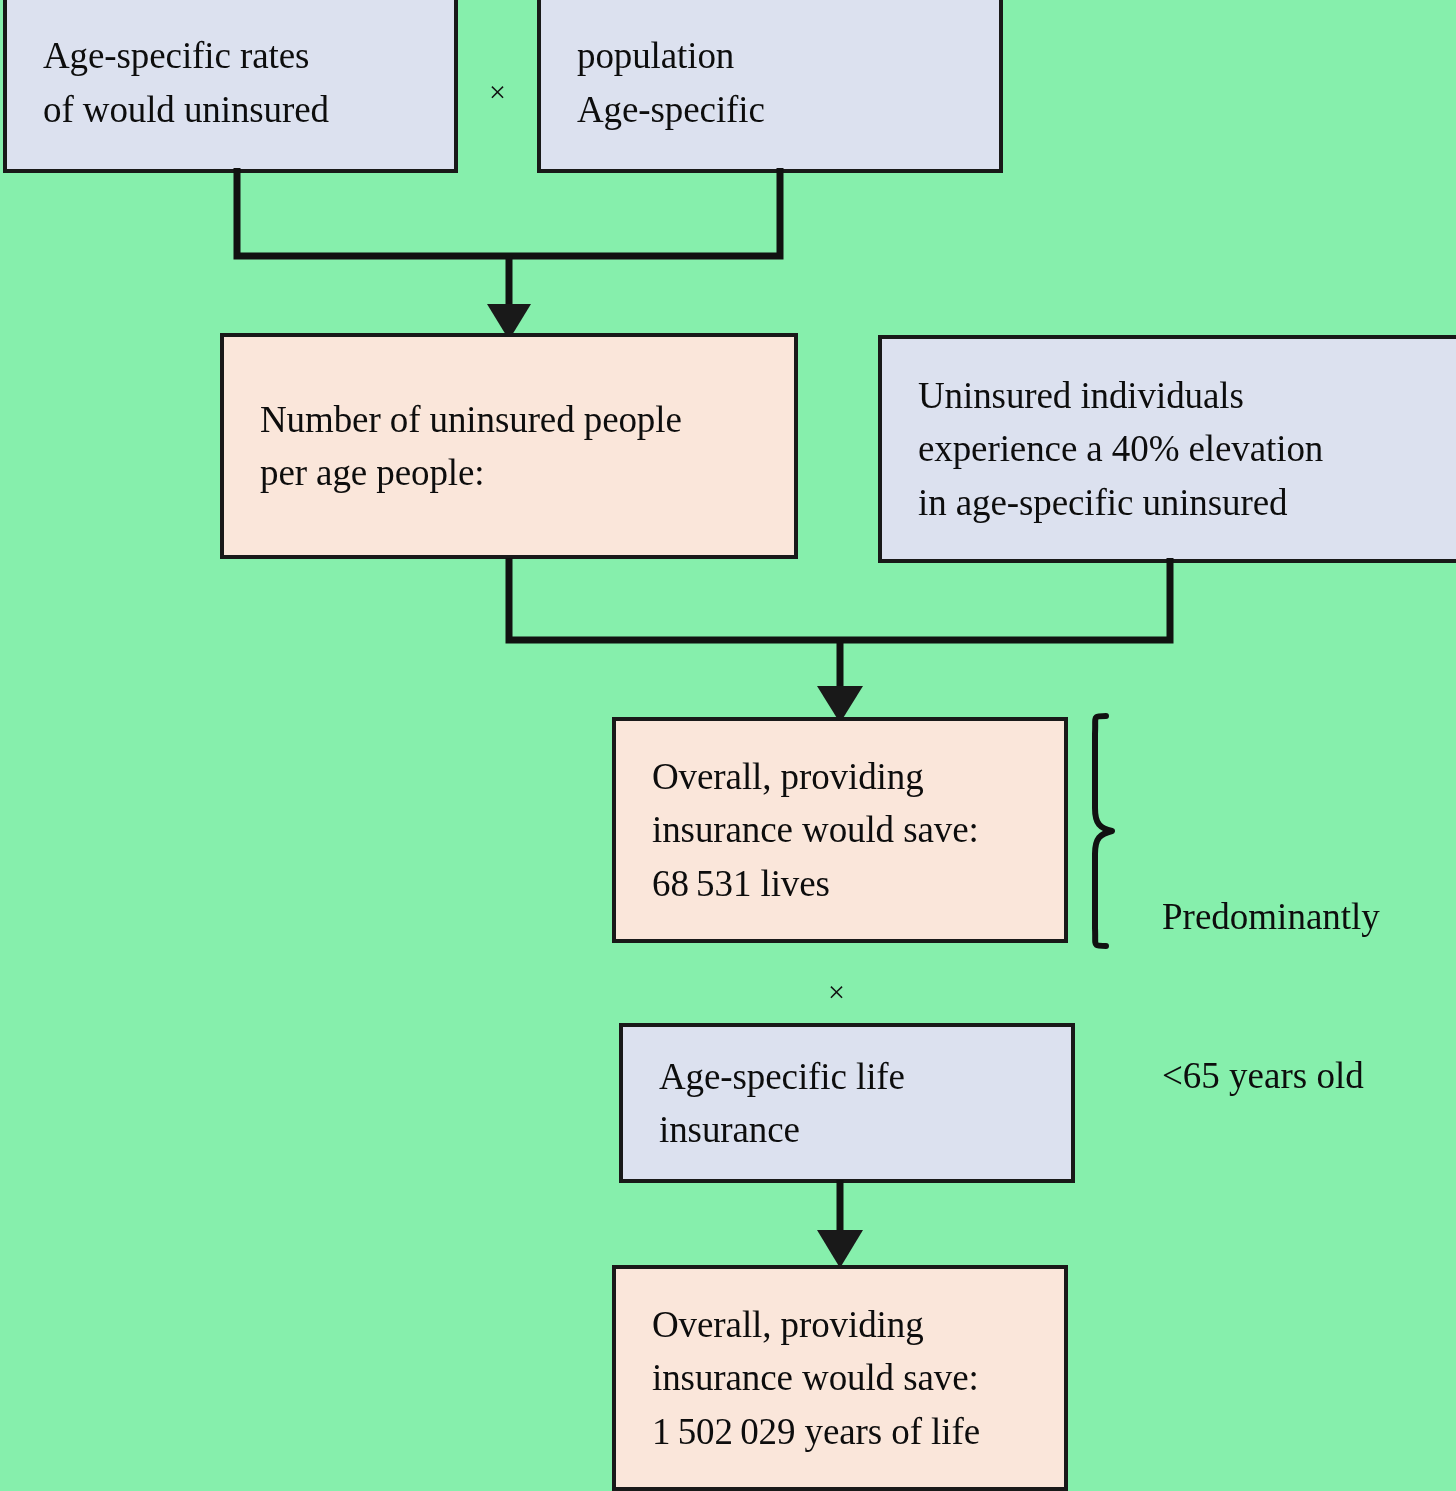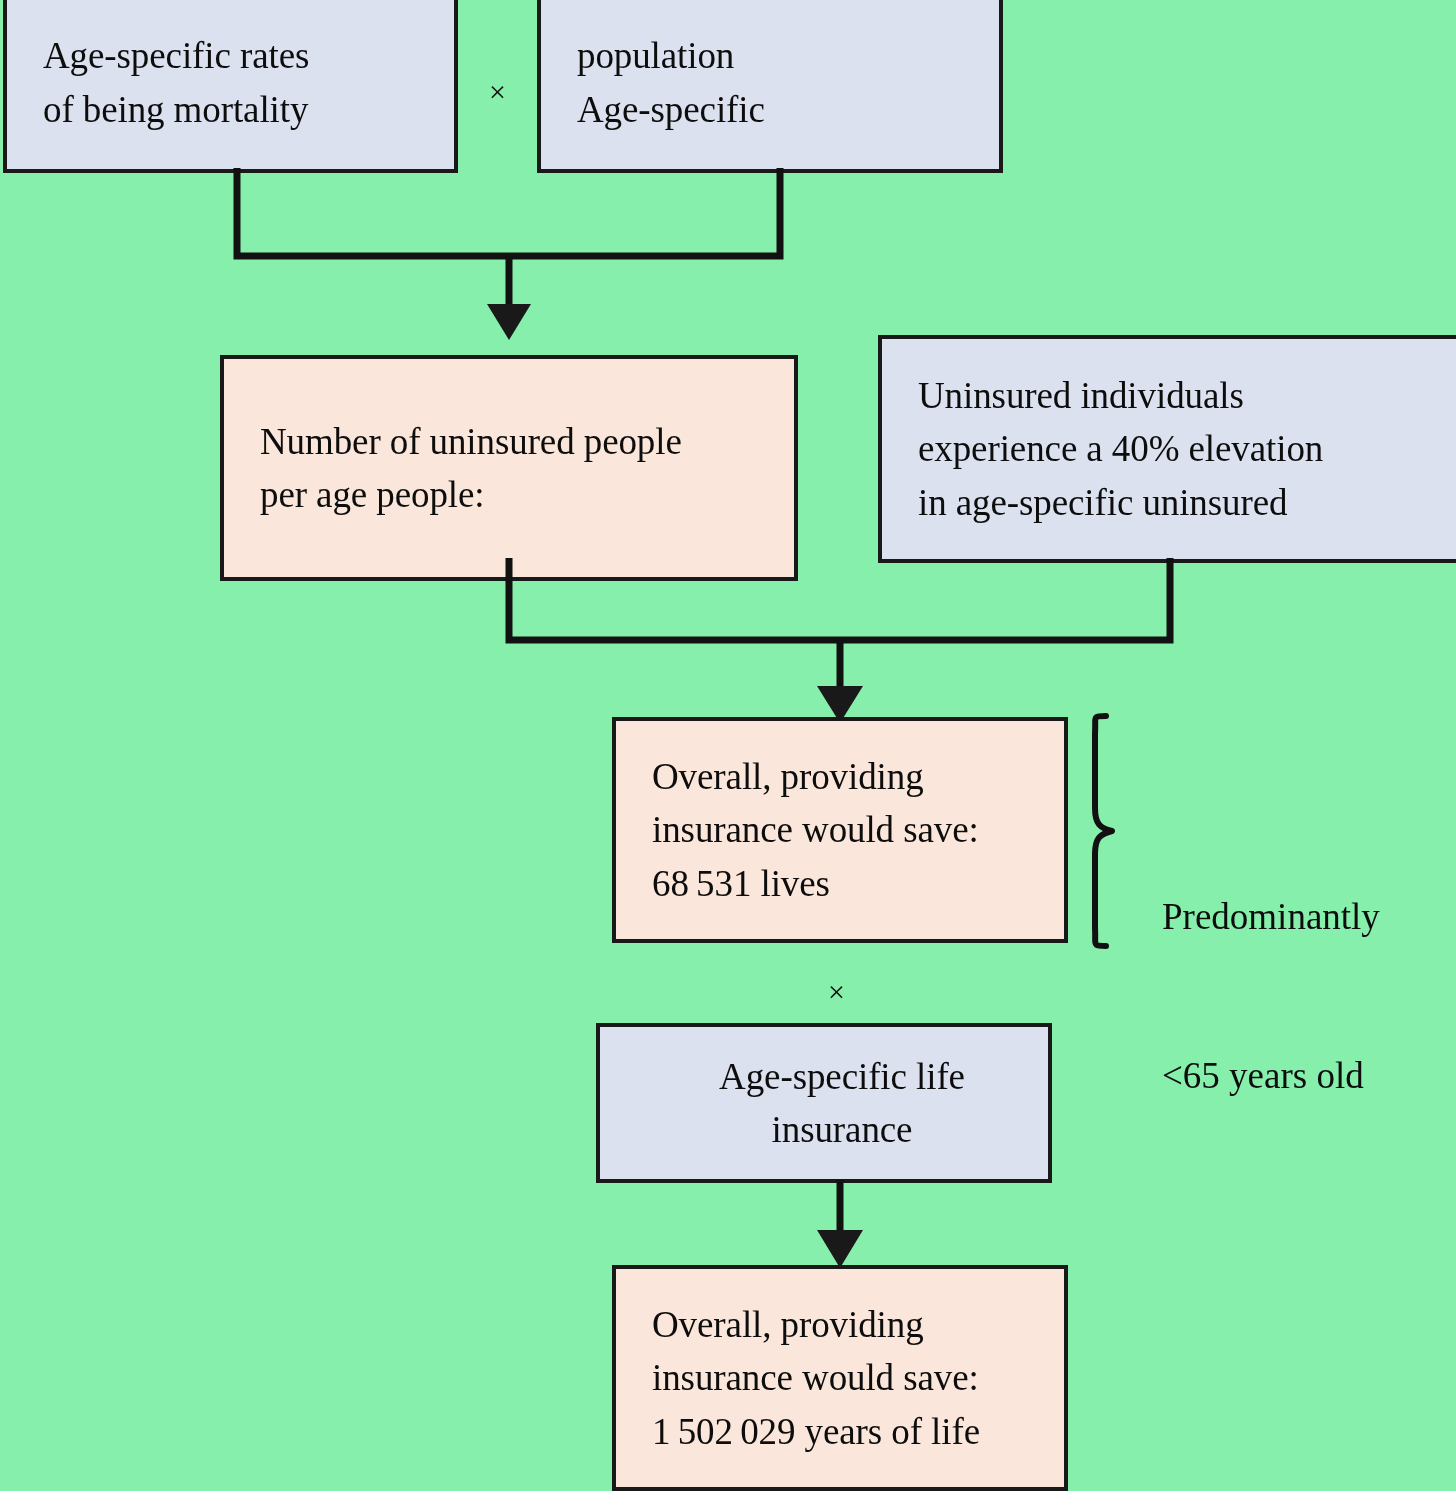--- a/index.html
+++ b/index.html
@@ -57,39 +57,39 @@
 
   svg { display: block; overflow: visible; }
 </style>
 </head>
 <body>
 
 <div id="canvas">
 
   <div class="node blue" style="left:3px; top:-8px; width:455px; height:181px;">
     <div class="line pad-left">Age-specific rates</div>
-    <div class="line pad-left">of being mortality</div>
+    <div class="line pad-left">of would uninsured</div>
   </div>
 
   <div class="op" style="left:489px; top:77px;">×</div>
 
   <div class="node blue" style="left:537px; top:-8px; width:466px; height:181px;">
     <div class="line pad-left">population</div>
     <div class="line pad-left">Age-specific</div>
   </div>
 
   <div class="connector" style="left:200px; top:168px; width:640px; height:170px;">
     <svg width="640" height="170" viewBox="0 0 640 170">
       <path d="M 37 0 L 37 88 L 580 88 L 580 0" fill="none" stroke="#111111" stroke-width="7"></path>
       <path d="M 309 88 L 309 140" fill="none" stroke="#111111" stroke-width="7"></path>
       <path d="M 287 136 L 331 136 L 309 172 Z" fill="#191919"></path>
     </svg>
   </div>
 
-  <div class="node peach" style="left:220px; top:355px; width:578px; height:226px;">
+  <div class="node peach" style="left:220px; top:333px; width:578px; height:226px;">
     <div class="line pad-left">Number of uninsured people</div>
     <div class="line pad-left">per age people:</div>
   </div>
 
   <div class="node blue" style="left:878px; top:335px; width:582px; height:228px;">
     <div class="line pad-left">Uninsured individuals</div>
     <div class="line pad-left">experience a 40% elevation</div>
     <div class="line pad-left">in age-specific uninsured</div>
   </div>
 
@@ -119,21 +119,21 @@
     </svg>
   </div>
 
   <div class="brace-label" style="left:1162px; top:783px;">
     <div>Predominantly</div>
     <div>&lt;65 years old</div>
   </div>
 
   <div class="op" style="left:828px; top:977px;">×</div>
 
-  <div class="node blue" style="left:596px; top:1023px; width:456px; height:160px;text-align:center;">
+  <div class="node blue" style="left:619px; top:1023px; width:456px; height:160px;">
     <div class="line pad-left">Age-specific life</div>
     <div class="line pad-left">insurance</div>
   </div>
 
   <div class="connector" style="left:810px; top:1180px; width:60px; height:90px;">
     <svg width="60" height="90" viewBox="0 0 60 90">
       <path d="M 30 0 L 30 54" fill="none" stroke="#111111" stroke-width="7"></path>
       <path d="M 7 50 L 53 50 L 30 88 Z" fill="#191919"></path>
     </svg>
   </div>

